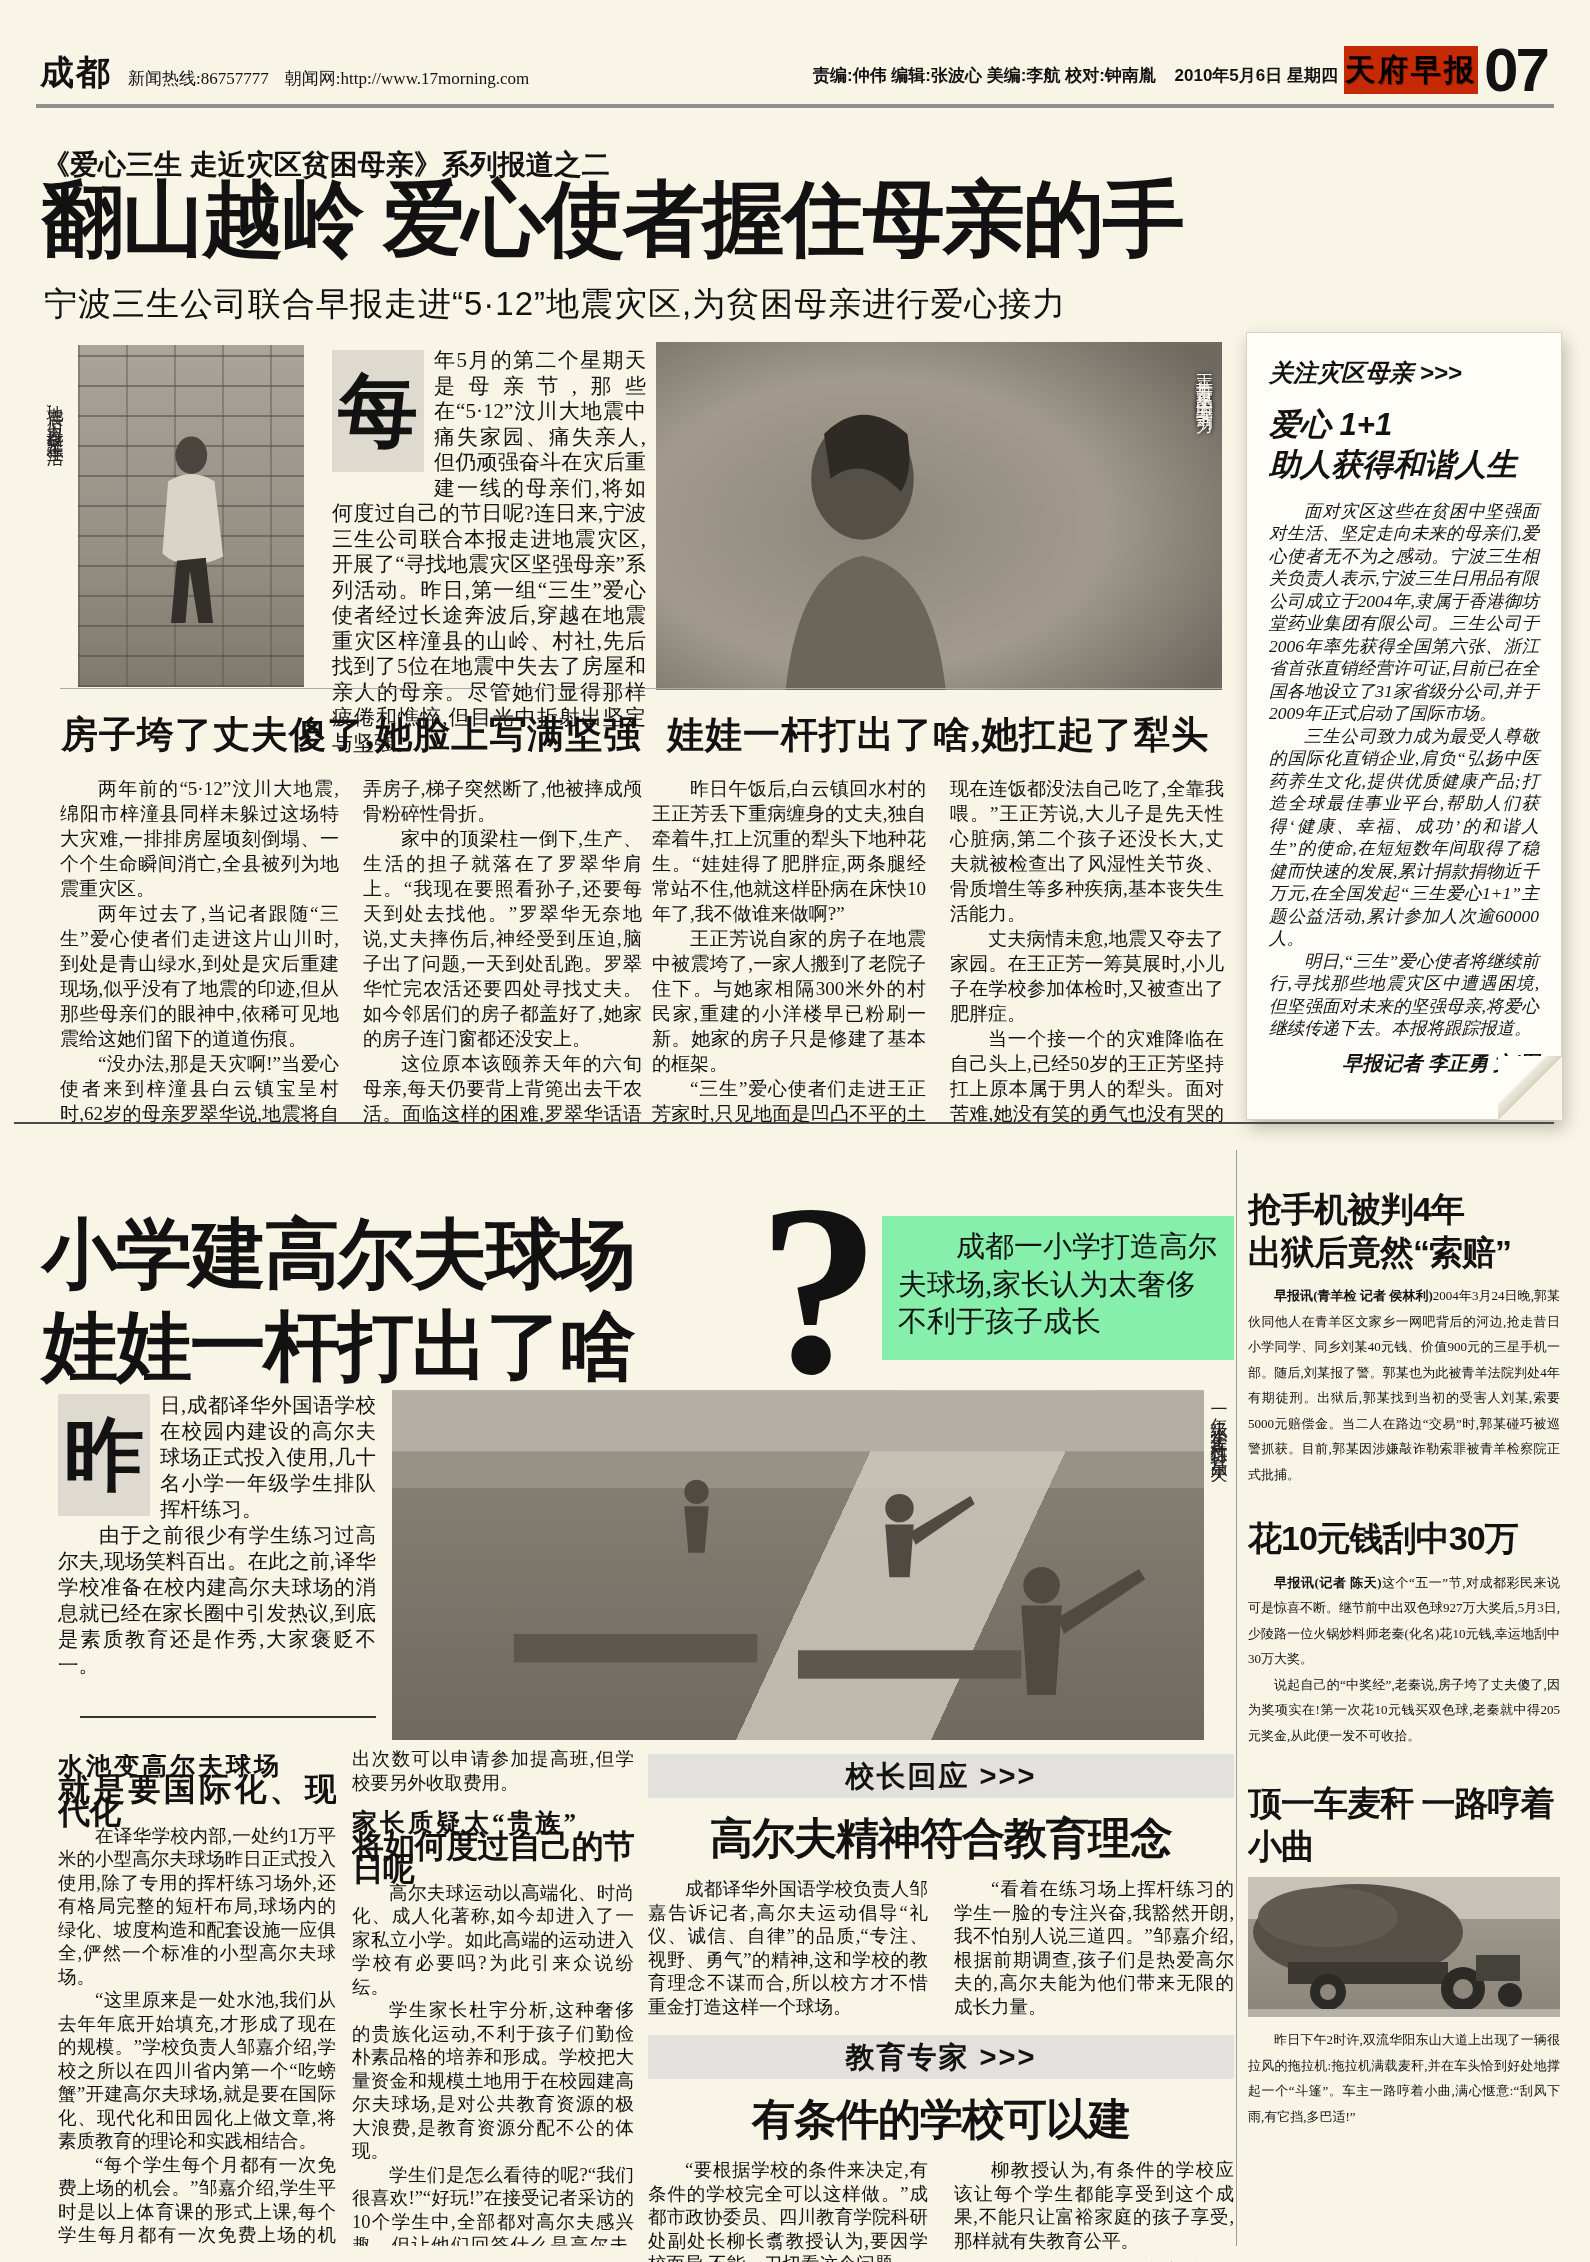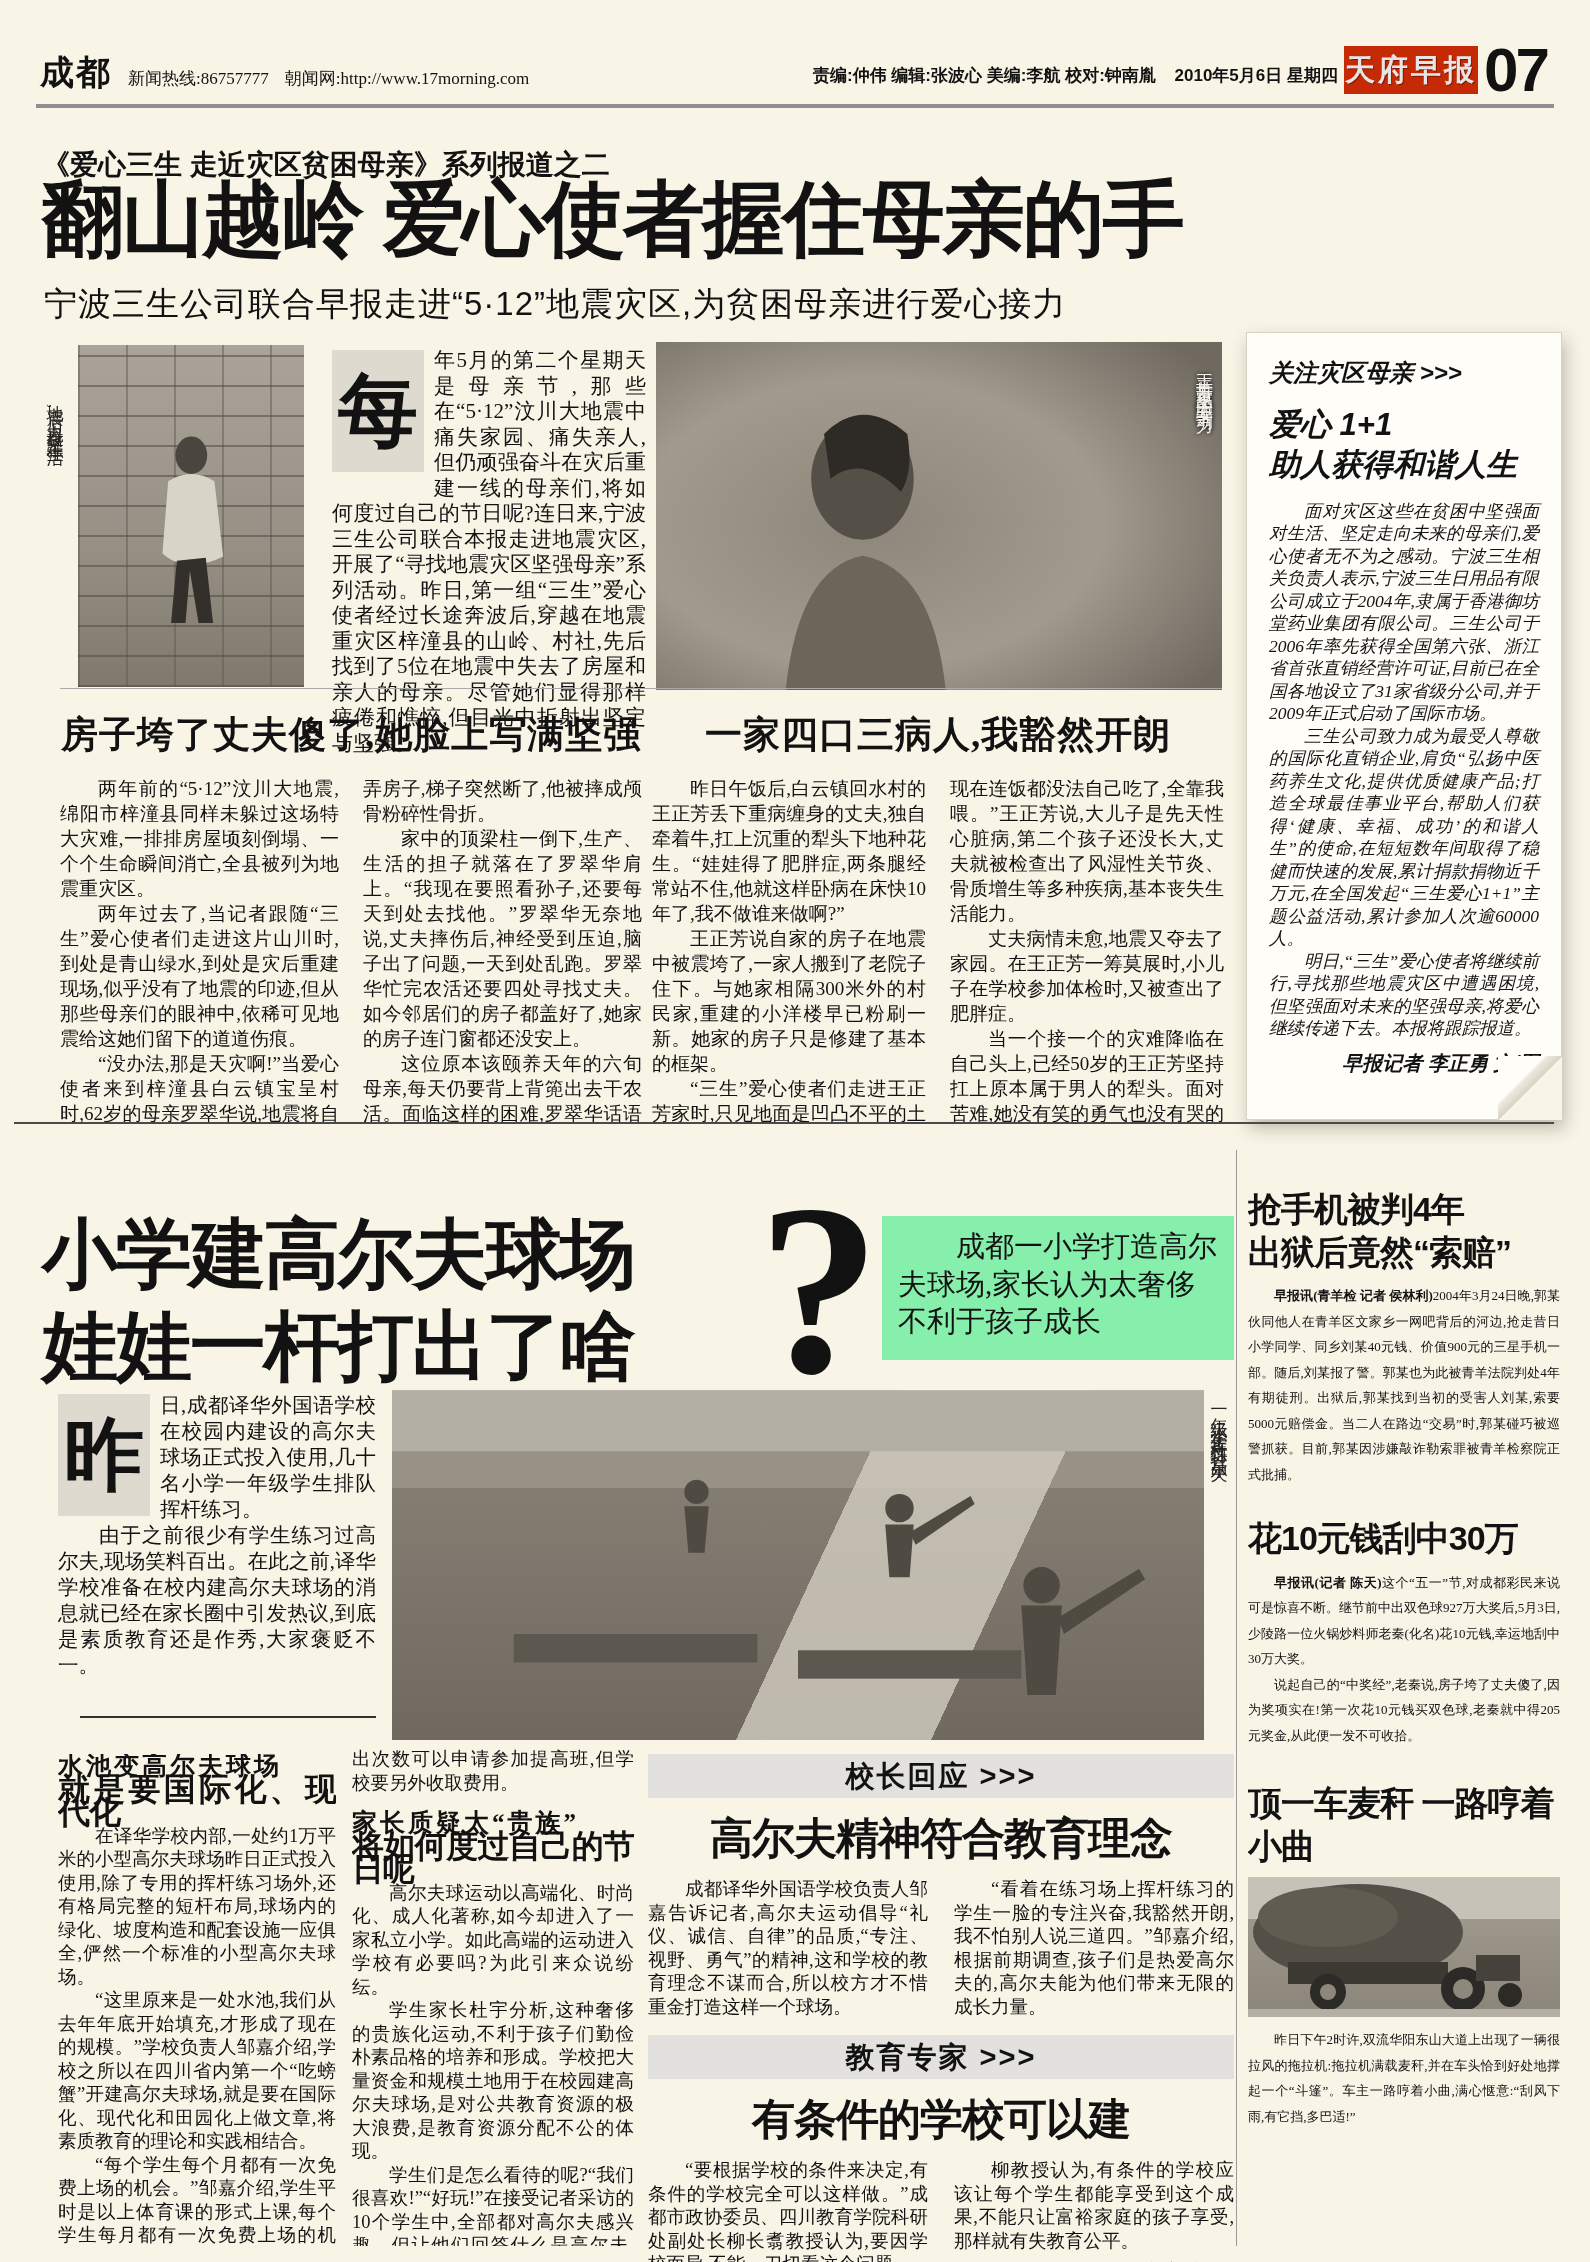--- a/index.html
+++ b/index.html
@@ -6,21 +6,21 @@
   .page{position:relative;width:1590px;height:2262px;margin:0 auto;background:#f8f4e6;
         font-family:"Liberation Serif", serif;color:#121212;overflow:hidden;}
   .abs{position:absolute;}
   .sans{font-family:"Liberation Sans", sans-serif;}
   
   .mast-left{left:40px;top:50px;}
   .mast-city{font-size:34px;font-weight:700;letter-spacing:2px;}
   .mast-info{font-size:17px;margin-left:12px;}
   .mast-right{right:252px;top:64px;font-size:17px;font-weight:700;white-space:nowrap;}
   .mast-right span{margin-left:14px;}
-  .logo{left:1344px;top:46px;width:134px;height:48px;background:#c62a05;color:#e5e5e5;
+  .logo{left:1344px;top:46px;width:134px;height:48px;background:#c62a05;color:#000000;
         font-size:30px;font-weight:900;text-align:center;line-height:48px;letter-spacing:3px;
         text-shadow:1px 1px 0 #7e1600;}
   .pagenum{left:1484px;top:34px;font-size:62px;font-weight:900;letter-spacing:-3px;}
   .mast-rule{left:36px;top:104px;width:1518px;height:4px;background:#8f8f8f;}
   
   .kicker1{left:42px;top:146px;font-size:28px;font-weight:600;}
   .headline1{left:42px;top:176px;width:1500px;font-size:82px;font-weight:900;letter-spacing:-2px;line-height:1.05;}
   .deck1{left:44px;top:282px;font-size:33px;font-weight:500;letter-spacing:1px;}
   .vcap{writing-mode:vertical-rl;font-size:17px;letter-spacing:4px;line-height:1.2;}
   .cap1{left:44px;top:392px;height:300px;color:#222;}
@@ -158,21 +158,21 @@
     <div class="sub-body">
       <p>两年前的“5·12”汶川大地震,绵阳市梓潼县同样未躲过这场特大灾难,一排排房屋顷刻倒塌、一个个生命瞬间消亡,全县被列为地震重灾区。</p>
       <p>两年过去了,当记者跟随“三生”爱心使者们走进这片山川时,到处是青山绿水,到处是灾后重建现场,似乎没有了地震的印迹,但从那些母亲们的眼神中,依稀可见地震给这她们留下的道道伤痕。</p>
       <p>“没办法,那是天灾啊!”当爱心使者来到梓潼县白云镇宝呈村时,62岁的母亲罗翠华说,地震将自己家的房子震坏了,丈夫罗大海去弄房子,梯子突然断了,他被摔成颅骨粉碎性骨折。</p>
       <p>家中的顶梁柱一倒下,生产、生活的担子就落在了罗翠华肩上。“我现在要照看孙子,还要每天到处去找他。”罗翠华无奈地说,丈夫摔伤后,神经受到压迫,脑子出了问题,一天到处乱跑。罗翠华忙完农活还要四处寻找丈夫。如今邻居们的房子都盖好了,她家的房子连门窗都还没安上。</p>
       <p>这位原本该颐养天年的六旬母亲,每天仍要背上背篼出去干农活。面临这样的困难,罗翠华话语不多但很坚定:“天灾没法,但生活总要进行下去嘛!”</p>
     </div>
   </div>
 
   <div class="abs substory sub2">
-    <div class="sub-h">一家四口三病人,我豁然开朗</div>
+    <div class="sub-h">娃娃一杆打出了啥,她扛起了犁头</div>
     <div class="sub-body">
       <p>昨日午饭后,白云镇回水村的王正芳丢下重病缠身的丈夫,独自牵着牛,扛上沉重的犁头下地种花生。“娃娃得了肥胖症,两条腿经常站不住,他就这样卧病在床快10年了,我不做谁来做啊?”</p>
       <p>王正芳说自家的房子在地震中被震垮了,一家人搬到了老院子住下。与她家相隔300米外的村民家,重建的小洋楼早已粉刷一新。她家的房子只是修建了基本的框架。</p>
       <p>“三生”爱心使者们走进王正芳家时,只见地面是凹凸不平的土块,阴暗的房间内搭着一张木床,上面蜷缩着她的丈夫冉某。“他现在连饭都没法自己吃了,全靠我喂。”王正芳说,大儿子是先天性心脏病,第二个孩子还没长大,丈夫就被检查出了风湿性关节炎、骨质增生等多种疾病,基本丧失生活能力。</p>
       <p>丈夫病情未愈,地震又夺去了家园。在王正芳一筹莫展时,小儿子在学校参加体检时,又被查出了肥胖症。</p>
       <p>当一个接一个的灾难降临在自己头上,已经50岁的王正芳坚持扛上原本属于男人的犁头。面对苦难,她没有笑的勇气也没有哭的念头:“这些东西我不想提起,慢慢总会好的!”</p>
     </div>
   </div>
 
   <div class="abs note">

